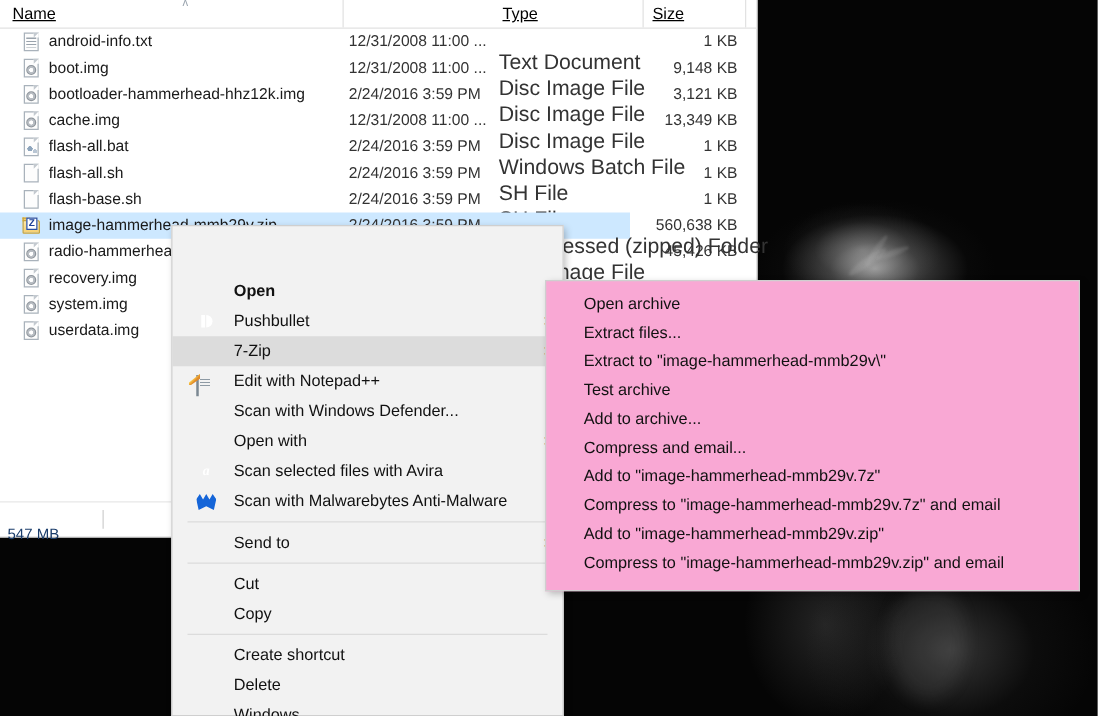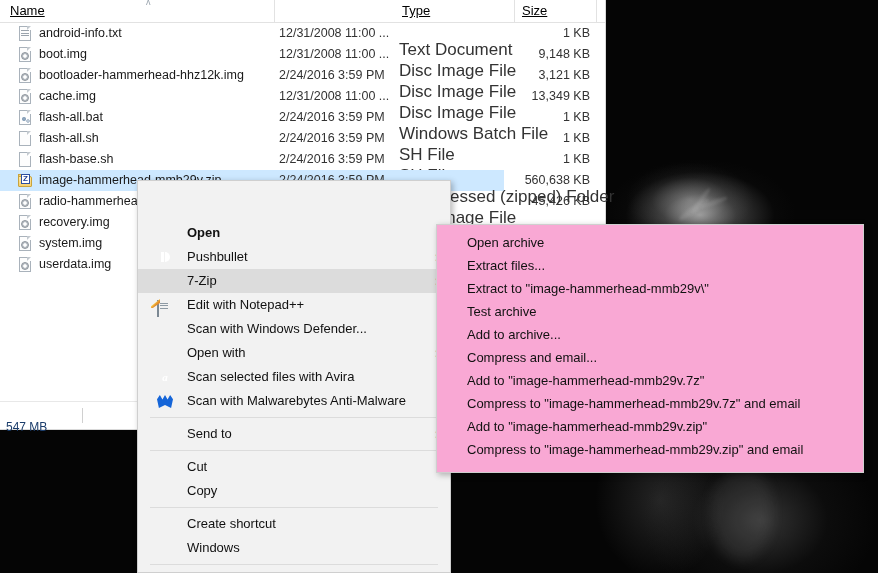--- a/index.html
+++ b/index.html
@@ -337,20 +337,23 @@
   <div class="mitem">
     <span>Copy</span>
   </div>
 
   <div class="msep"></div>
 
   <div class="mitem">
     <span>Create shortcut</span>
   </div>
   <div class="mitem">
+    <span>Delete</span>
+  </div>
+  <div class="mitem">
     <span>Windows</span>
   </div>
 
   <div class="msep"></div>
 
 </div>
 
 <div id="submenu">
   <div style="height:6px;"></div>
   <div class="sitem"><span>Open archive</span></div>

